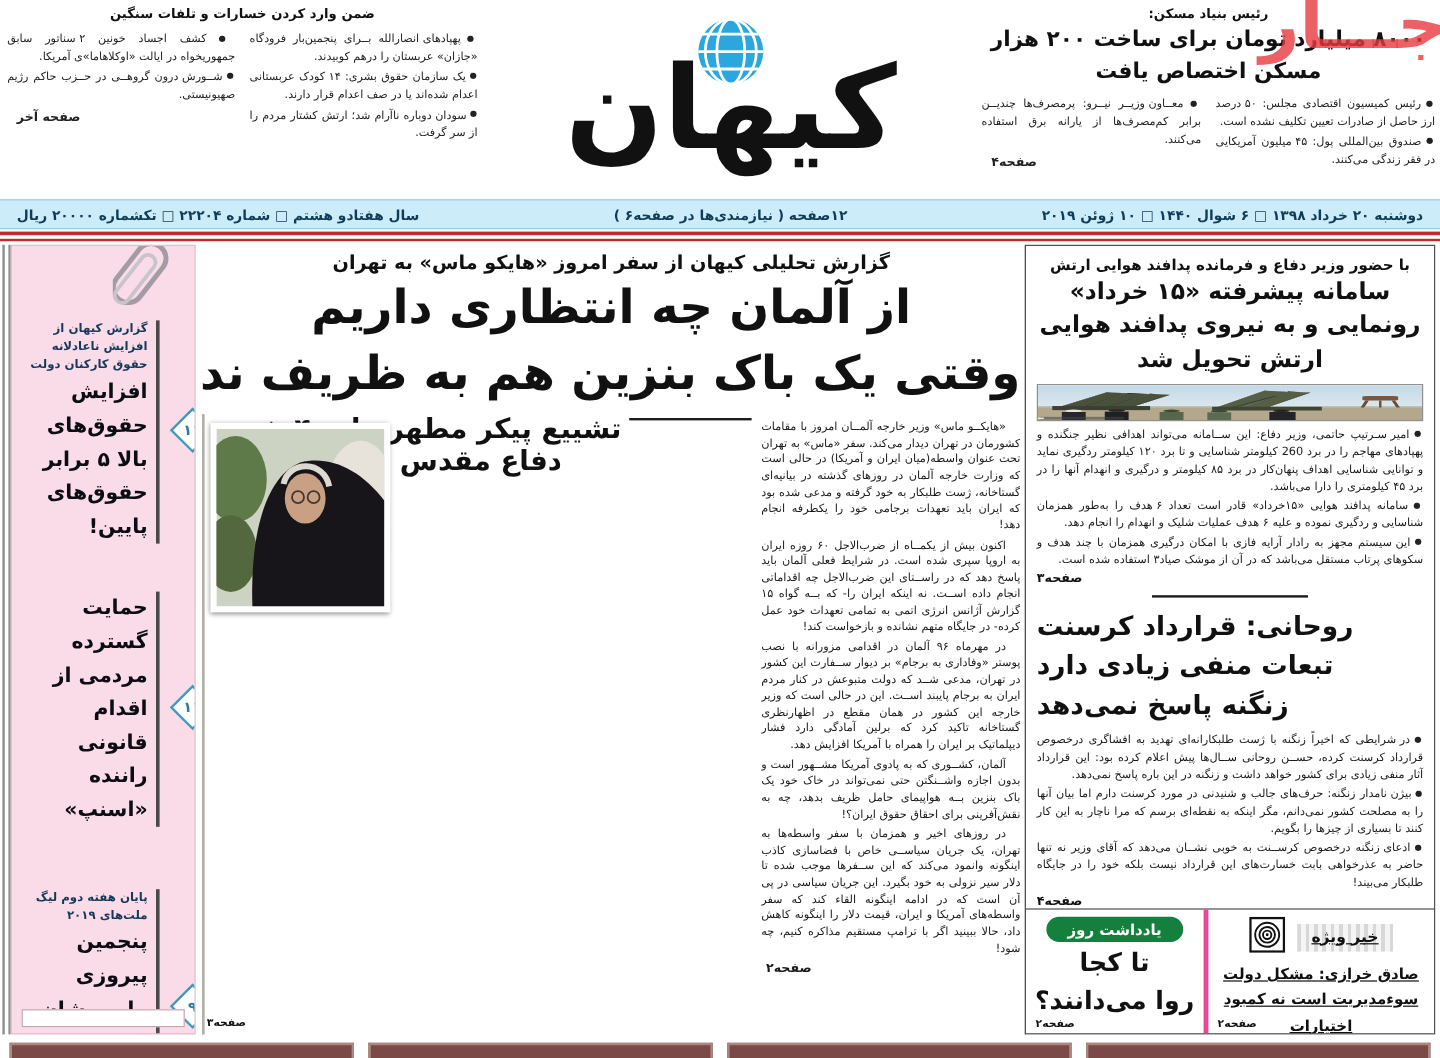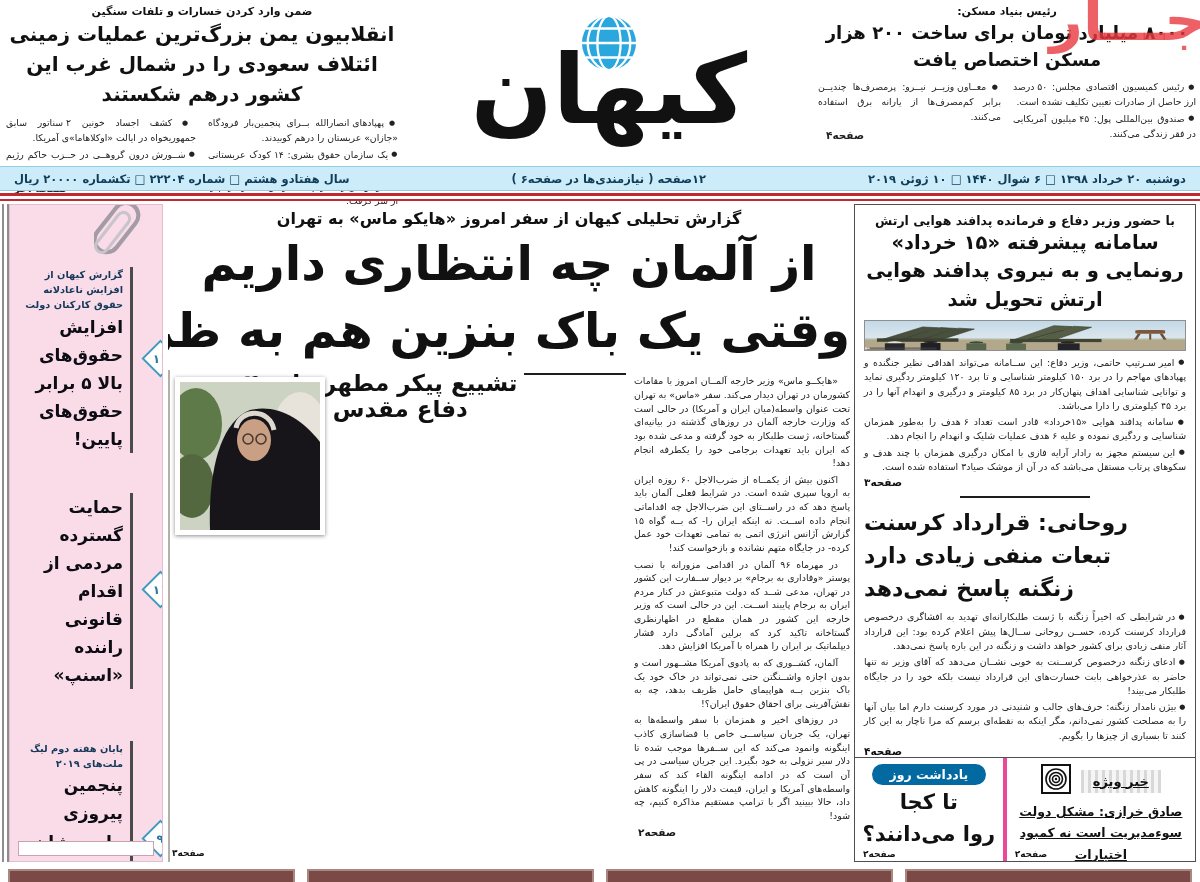--- a/index.html
+++ b/index.html
@@ -46,21 +46,21 @@
   .diamond { position:absolute; right:-44px; top:50%; margin-top:-15px; width:27px; height:27px;
              background:#fff; border:2px solid #4399bd; transform:rotate(45deg);
              display:flex; align-items:center; justify-content:center; }
   .d-num { transform:rotate(-45deg); font-size:12px; font-weight:bold; color:#2a7ba0; }
   .side-bottom-box { position:absolute; bottom:5px; left:8px; right:8px; height:15px; background:#fff; border:1px solid #c49; border-color:#c9a3b2; }
 
   
   .main-story { position:absolute; left:168px; top:203px; width:682px; height:659px;
                 display:flex; flex-direction:column; overflow:hidden; }
   .m-kicker { text-align:center; font-size:16px; font-weight:bold; padding:6px 0 2px; }
-  .m-headline { text-align:center; font-weight:bold; font-size:48px; line-height:1.4; letter-spacing:-1px; white-space:nowrap; }
+  .m-headline { text-align:center; font-weight:bold; font-size:39px; line-height:1.4; letter-spacing:-1px; white-space:nowrap; }
   .story-row { display:flex; flex:1; gap:8px; margin-top:6px; min-height:0; }
   .text-col { width:216px; flex:none; font-size:9.4px; line-height:1.45; text-align:justify; overflow:hidden; padding-top:4px; color:#1a1a1a; }
   .text-col p { margin:0 0 3px; text-indent:12px; }
   .m-page { font-weight:bold; font-size:10.5px; text-align:left; padding-left:4px; }
   .photo-col { flex:1; display:flex; flex-direction:row; min-width:0; }
   .m-divider { width:170px; border-top:2px solid #1d1d1d; margin:3px auto 5px; }
   .m-subhead { position:relative; text-align:center; font-size:23px; font-weight:bold; padding:0 0 6px; }
   .sub-page { position:absolute; left:2px; bottom:4px; font-size:9px; font-weight:bold; }
   .photo-frame { position:relative; flex:1; min-height:0; border:1px solid #b3b0a9; background:#aeaba4; }
   .photo-frame > svg { display:block; width:100%; height:100%; }
@@ -84,38 +84,37 @@
   .r-divider { width:130px; border-top:2px solid #1d1d1d; margin:8px auto; }
   .c-headline { text-align:left; font-weight:bold; font-size:22px; line-height:1.5; }
   .bottom-row { margin-top:auto; border-top:1px solid #4f4f4f; display:flex; height:104px; margin-left:-9px; margin-right:-9px; }
   .cell { position:relative; padding:6px 6px 14px; display:flex; flex-direction:column; align-items:center; }
   .cell-special { flex:1.3; border-left:4px solid #ec4899;text-decoration:underline; }
   .cell-note { flex:1; }
   .special-top { display:flex; align-items:center; justify-content:center; gap:10px; width:100%; }
   .badge-special { font-weight:bold; font-size:13px; padding:4px 12px;
                    background:repeating-linear-gradient(90deg,#d8d8d8 0 3px,#f5f5f5 3px 7px); }
   .special-text { font-weight:bold; font-size:12.5px; text-align:center; line-height:1.7; margin-top:3px; }
-  .badge-note { background:#0369a1; color:#fff; border-radius:12px; padding:3px 18px; font-size:12.5px; font-weight:bold; }
+  .badge-note { background:#15803d; color:#fff; border-radius:12px; padding:3px 18px; font-size:12.5px; font-weight:bold; }
   .note-title { font-size:21px; font-weight:bold; text-align:center; line-height:1.5; margin-top:2px; }
   .cell-page { position:absolute; bottom:2px; left:8px; font-size:9px; font-weight:bold; }
 
   
   .ads-strip { position:absolute; bottom:0; left:0; width:1200px; height:13px; display:flex; gap:12px; padding:0 8px; }
   .ad-box { flex:1; background:#7c4a46; border:2px solid #ab8781; border-bottom:none; }
 </style>
 </head>
 <body>
 
 <div class="page">
 
   <div class="watermark">جـــار</div>
 
   <section class="tl-story">
     <div class="h-kicker">ضمن وارد کردن خسارات و تلفات سنگین</div>
-    <div class="h-headline">انقلابیون یمن بزرگ‌ترین عملیات زمینی ائتلاف سعودی را در شمال غرب این کشور درهم شکستند</div>
     <div class="h-bullets">
       <div class="h-col">
         <div class="bullet">پهپادهای انصارالله بــرای پنجمین‌بار فرودگاه «جازان» عربستان را درهم کوبیدند.</div>
         <div class="bullet">یک سازمان حقوق بشری: ۱۴ کودک عربستانی اعدام شده‌اند یا در صف اعدام قرار دارند.</div>
         <div class="bullet">سودان دوباره ناآرام شد؛ ارتش کشتار مردم را از سر گرفت.</div>
       </div>
       <div class="h-col">
         <div class="bullet">کشف اجساد خونین ۲ سناتور سابق جمهوریخواه در ایالت «اوکلاهاما»ی آمریکا.</div>
         <div class="bullet">شــورش درون گروهــی در حــزب حاکم رژیم صهیونیستی.</div>
         <div class="h-page">صفحه آخر</div>
@@ -378,34 +377,34 @@
         <circle cx="152" cy="140" r="7" fill="#3a4a38"></circle>
           <rect x="142" y="146" width="20" height="42" fill="#5e6a4e"></rect>
         <circle cx="204" cy="138" r="7" fill="#2b241f"></circle>
           <rect x="194" y="144" width="22" height="44" fill="#23242a"></rect>
         <rect x="2" y="170" width="70" height="15" fill="rgba(70,70,70,.55)"></rect>
         <text x="6" y="182" font-size="11" font-weight="bold" fill="#fff">IRIBNEWS</text>
       </svg>
     </div>
 
     <div class="r-bullets">
-      <div class="bullet">امیر سـرتیپ حاتمی، وزیر دفاع: این ســامانه می‌تواند اهدافی نظیر جنگنده و پهپادهای مهاجم را در برد ۱۵۰ کیلومتر شناسایی و تا برد ۱۲۰ کیلومتر ردگیری نماید و توانایی شناسایی اهداف پنهان‌کار در برد ۸۵ کیلومتر و درگیری و انهدام آنها را در برد ۴۵ کیلومتری را دارا می‌باشد.</div>
+      <div class="bullet">امیر سـرتیپ حاتمی، وزیر دفاع: این ســامانه می‌تواند اهدافی نظیر جنگنده و پهپادهای مهاجم را در برد 260 کیلومتر شناسایی و تا برد ۱۲۰ کیلومتر ردگیری نماید و توانایی شناسایی اهداف پنهان‌کار در برد ۸۵ کیلومتر و درگیری و انهدام آنها را در برد ۴۵ کیلومتری را دارا می‌باشد.</div>
       <div class="bullet">سامانه پدافند هوایی «۱۵خرداد» قادر است تعداد ۶ هدف را به‌طور همزمان شناسایی و ردگیری نموده و علیه ۶ هدف عملیات شلیک و انهدام را انجام دهد.</div>
       <div class="bullet">این سیستم مجهز به رادار آرایه فازی با امکان درگیری همزمان با چند هدف و سکوهای پرتاب مستقل می‌باشد که در آن از موشک صیاد۳ استفاده شده است.</div>
     </div>
     <div class="r-page">صفحه۳</div>
 
     <div class="r-divider"></div>
 
     <div class="c-headline">روحانی: قرارداد کرسنت تبعات منفی زیادی دارد</div>
     <div class="c-headline" style="margin-bottom:5px">زنگنه پاسخ نمی‌دهد</div>
     <div class="r-bullets">
       <div class="bullet">در شرایطی که اخیراً زنگنه با ژست طلبکارانه‌ای تهدید به افشاگری درخصوص قرارداد کرسنت کرده، حســن روحانی ســال‌ها پیش اعلام کرده بود: این قرارداد آثار منفی زیادی برای کشور خواهد داشت و زنگنه در این باره پاسخ نمی‌دهد.</div>
+      <div class="bullet">بیژن نامدار زنگنه: حرف‌های جالب و شنیدنی در مورد کرسنت دارم اما بیان آنها را به مصلحت کشور نمی‌دانم، مگر اینکه به نقطه‌ای برسم که مرا ناچار به این کار کنند تا بسیاری از چیزها را بگویم.</div>
       <div class="bullet">ادعای زنگنه درخصوص کرســنت به خوبی نشــان می‌دهد که آقای وزیر نه تنها حاضر به عذرخواهی بابت خسارت‌های این قرارداد نیست بلکه خود را در جایگاه طلبکار می‌بیند!</div>
-      <div class="bullet">بیژن نامدار زنگنه: حرف‌های جالب و شنیدنی در مورد کرسنت دارم اما بیان آنها را به مصلحت کشور نمی‌دانم، مگر اینکه به نقطه‌ای برسم که مرا ناچار به این کار کنند تا بسیاری از چیزها را بگویم.</div>
     </div>
     <div class="r-page">صفحه۴</div>
 
     <div class="bottom-row">
       <div class="cell cell-special">
         <div class="special-top">
           <span class="badge-special">خبر ویژه</span>
           <span class="spiral-box">
             <svg width="30" height="30" viewBox="0 0 30 30">
               <rect x="1" y="1" width="28" height="28" fill="#fff" stroke="#111" stroke-width="2"></rect>

